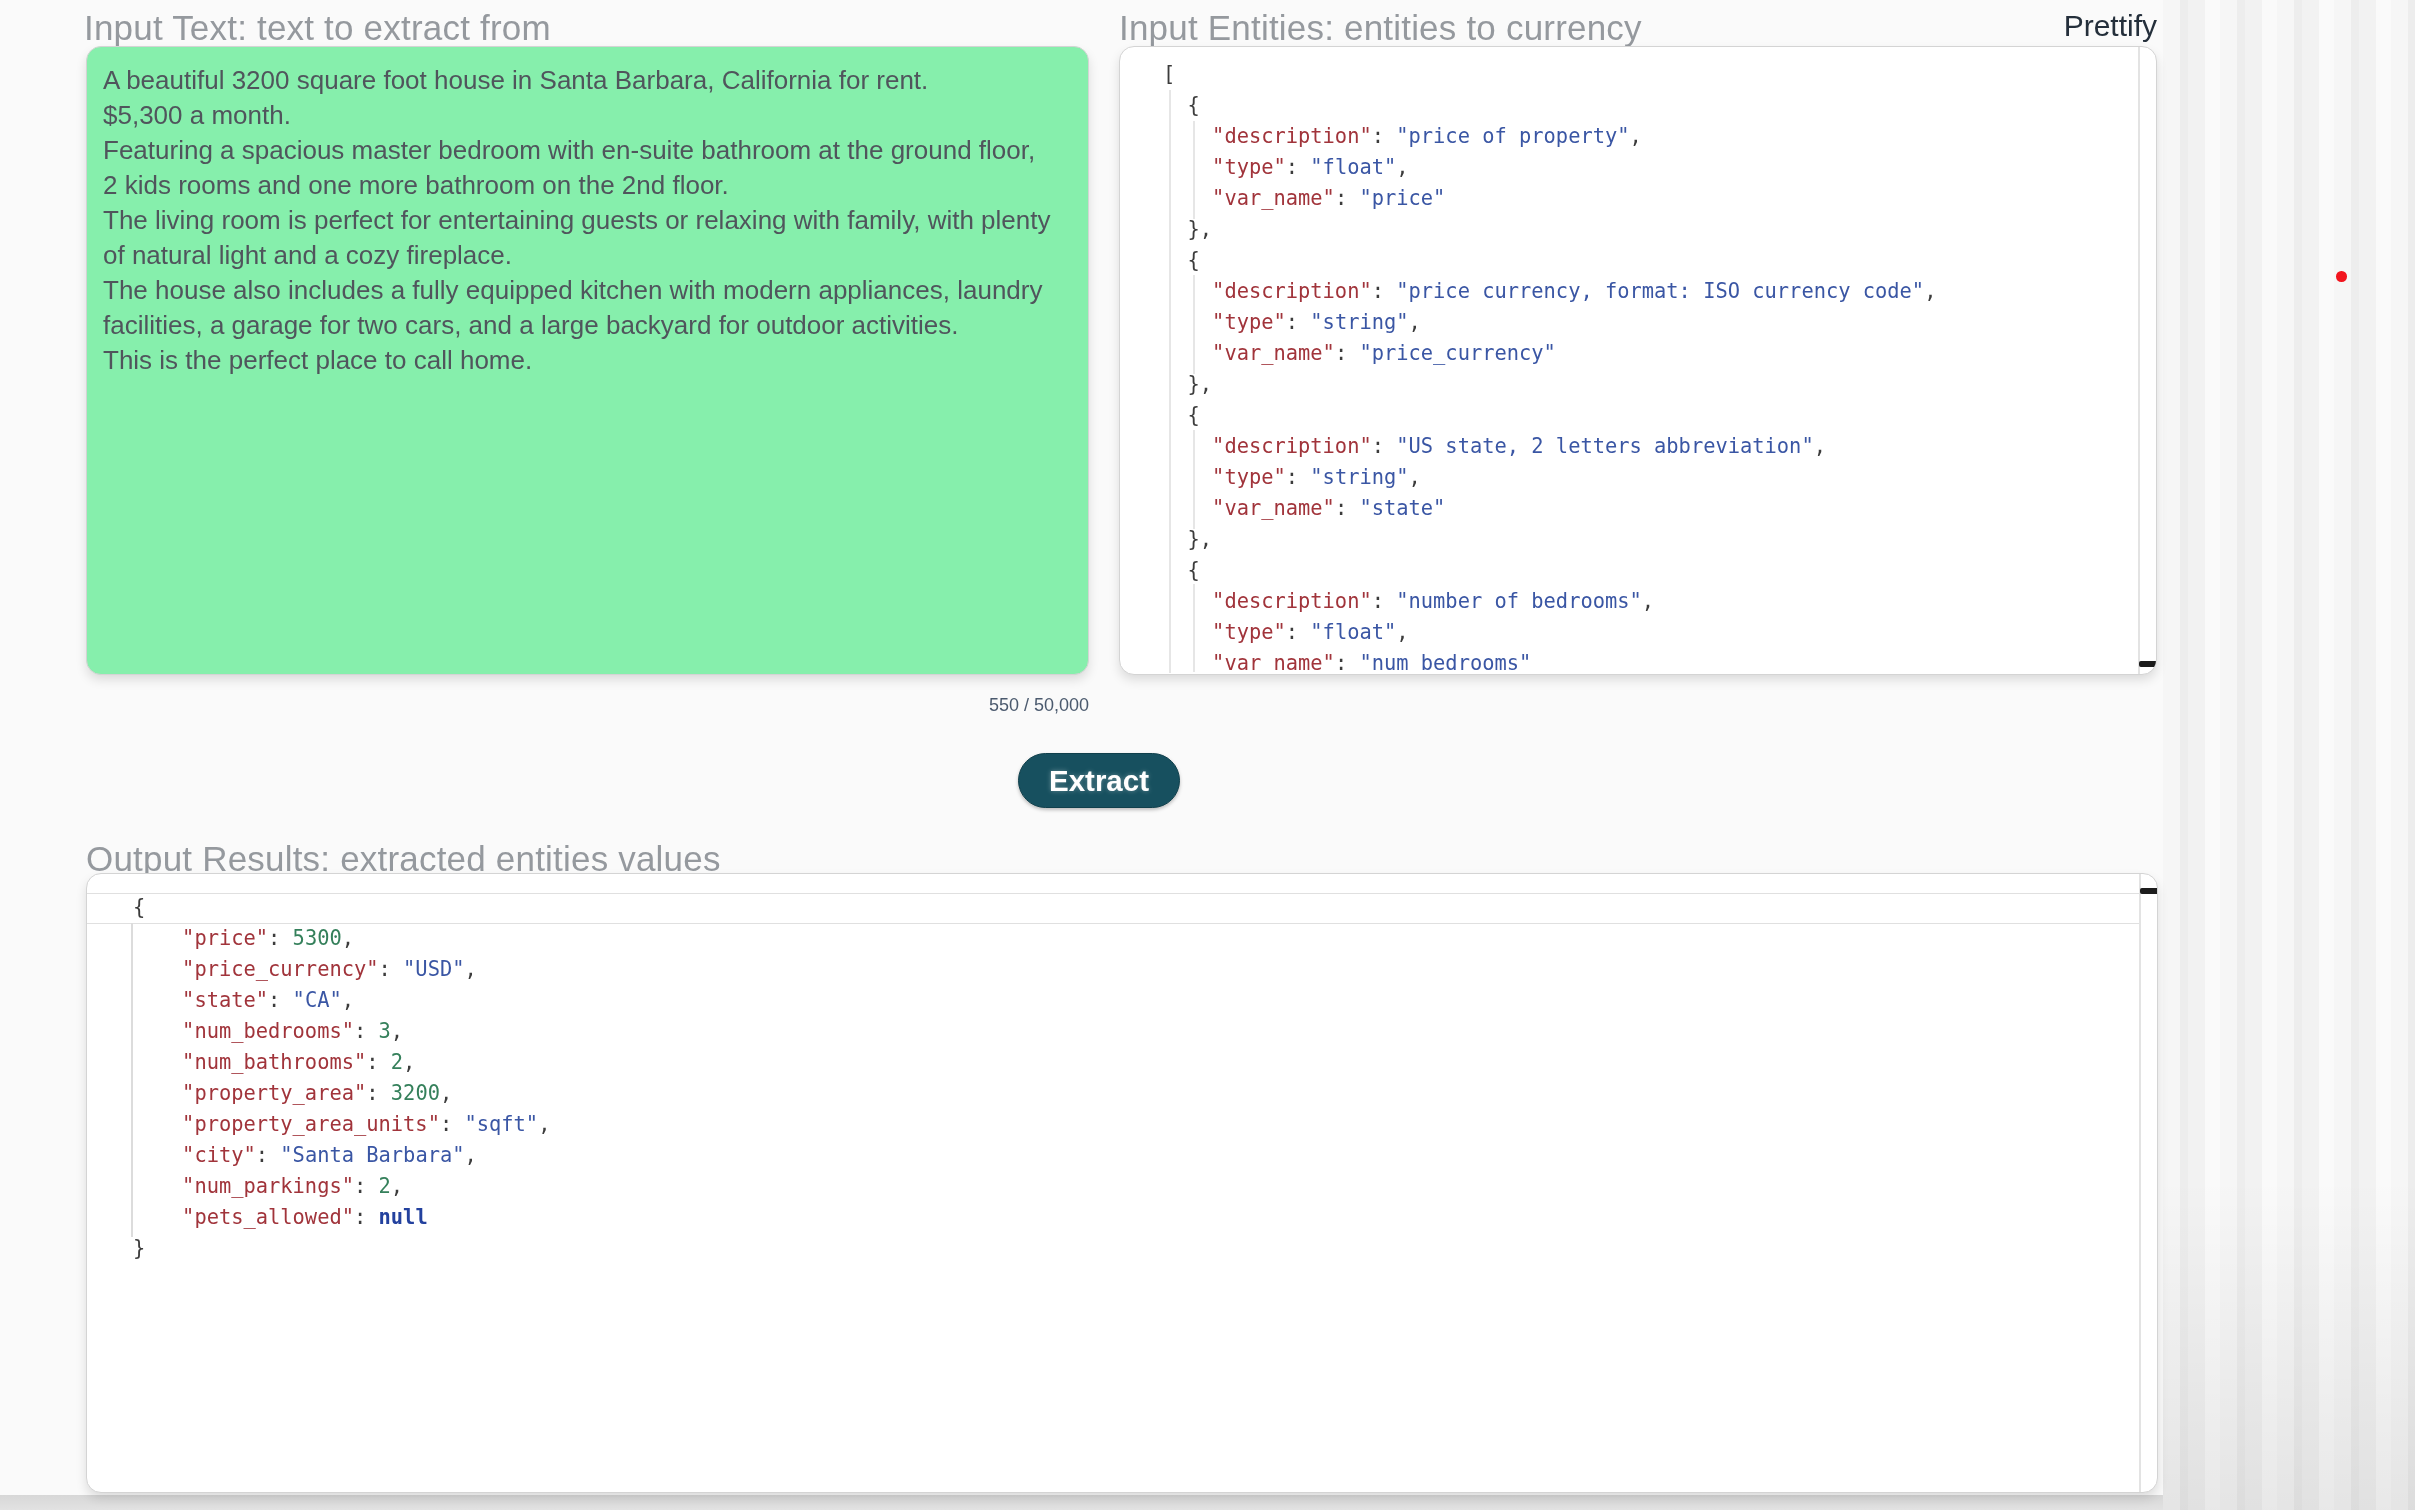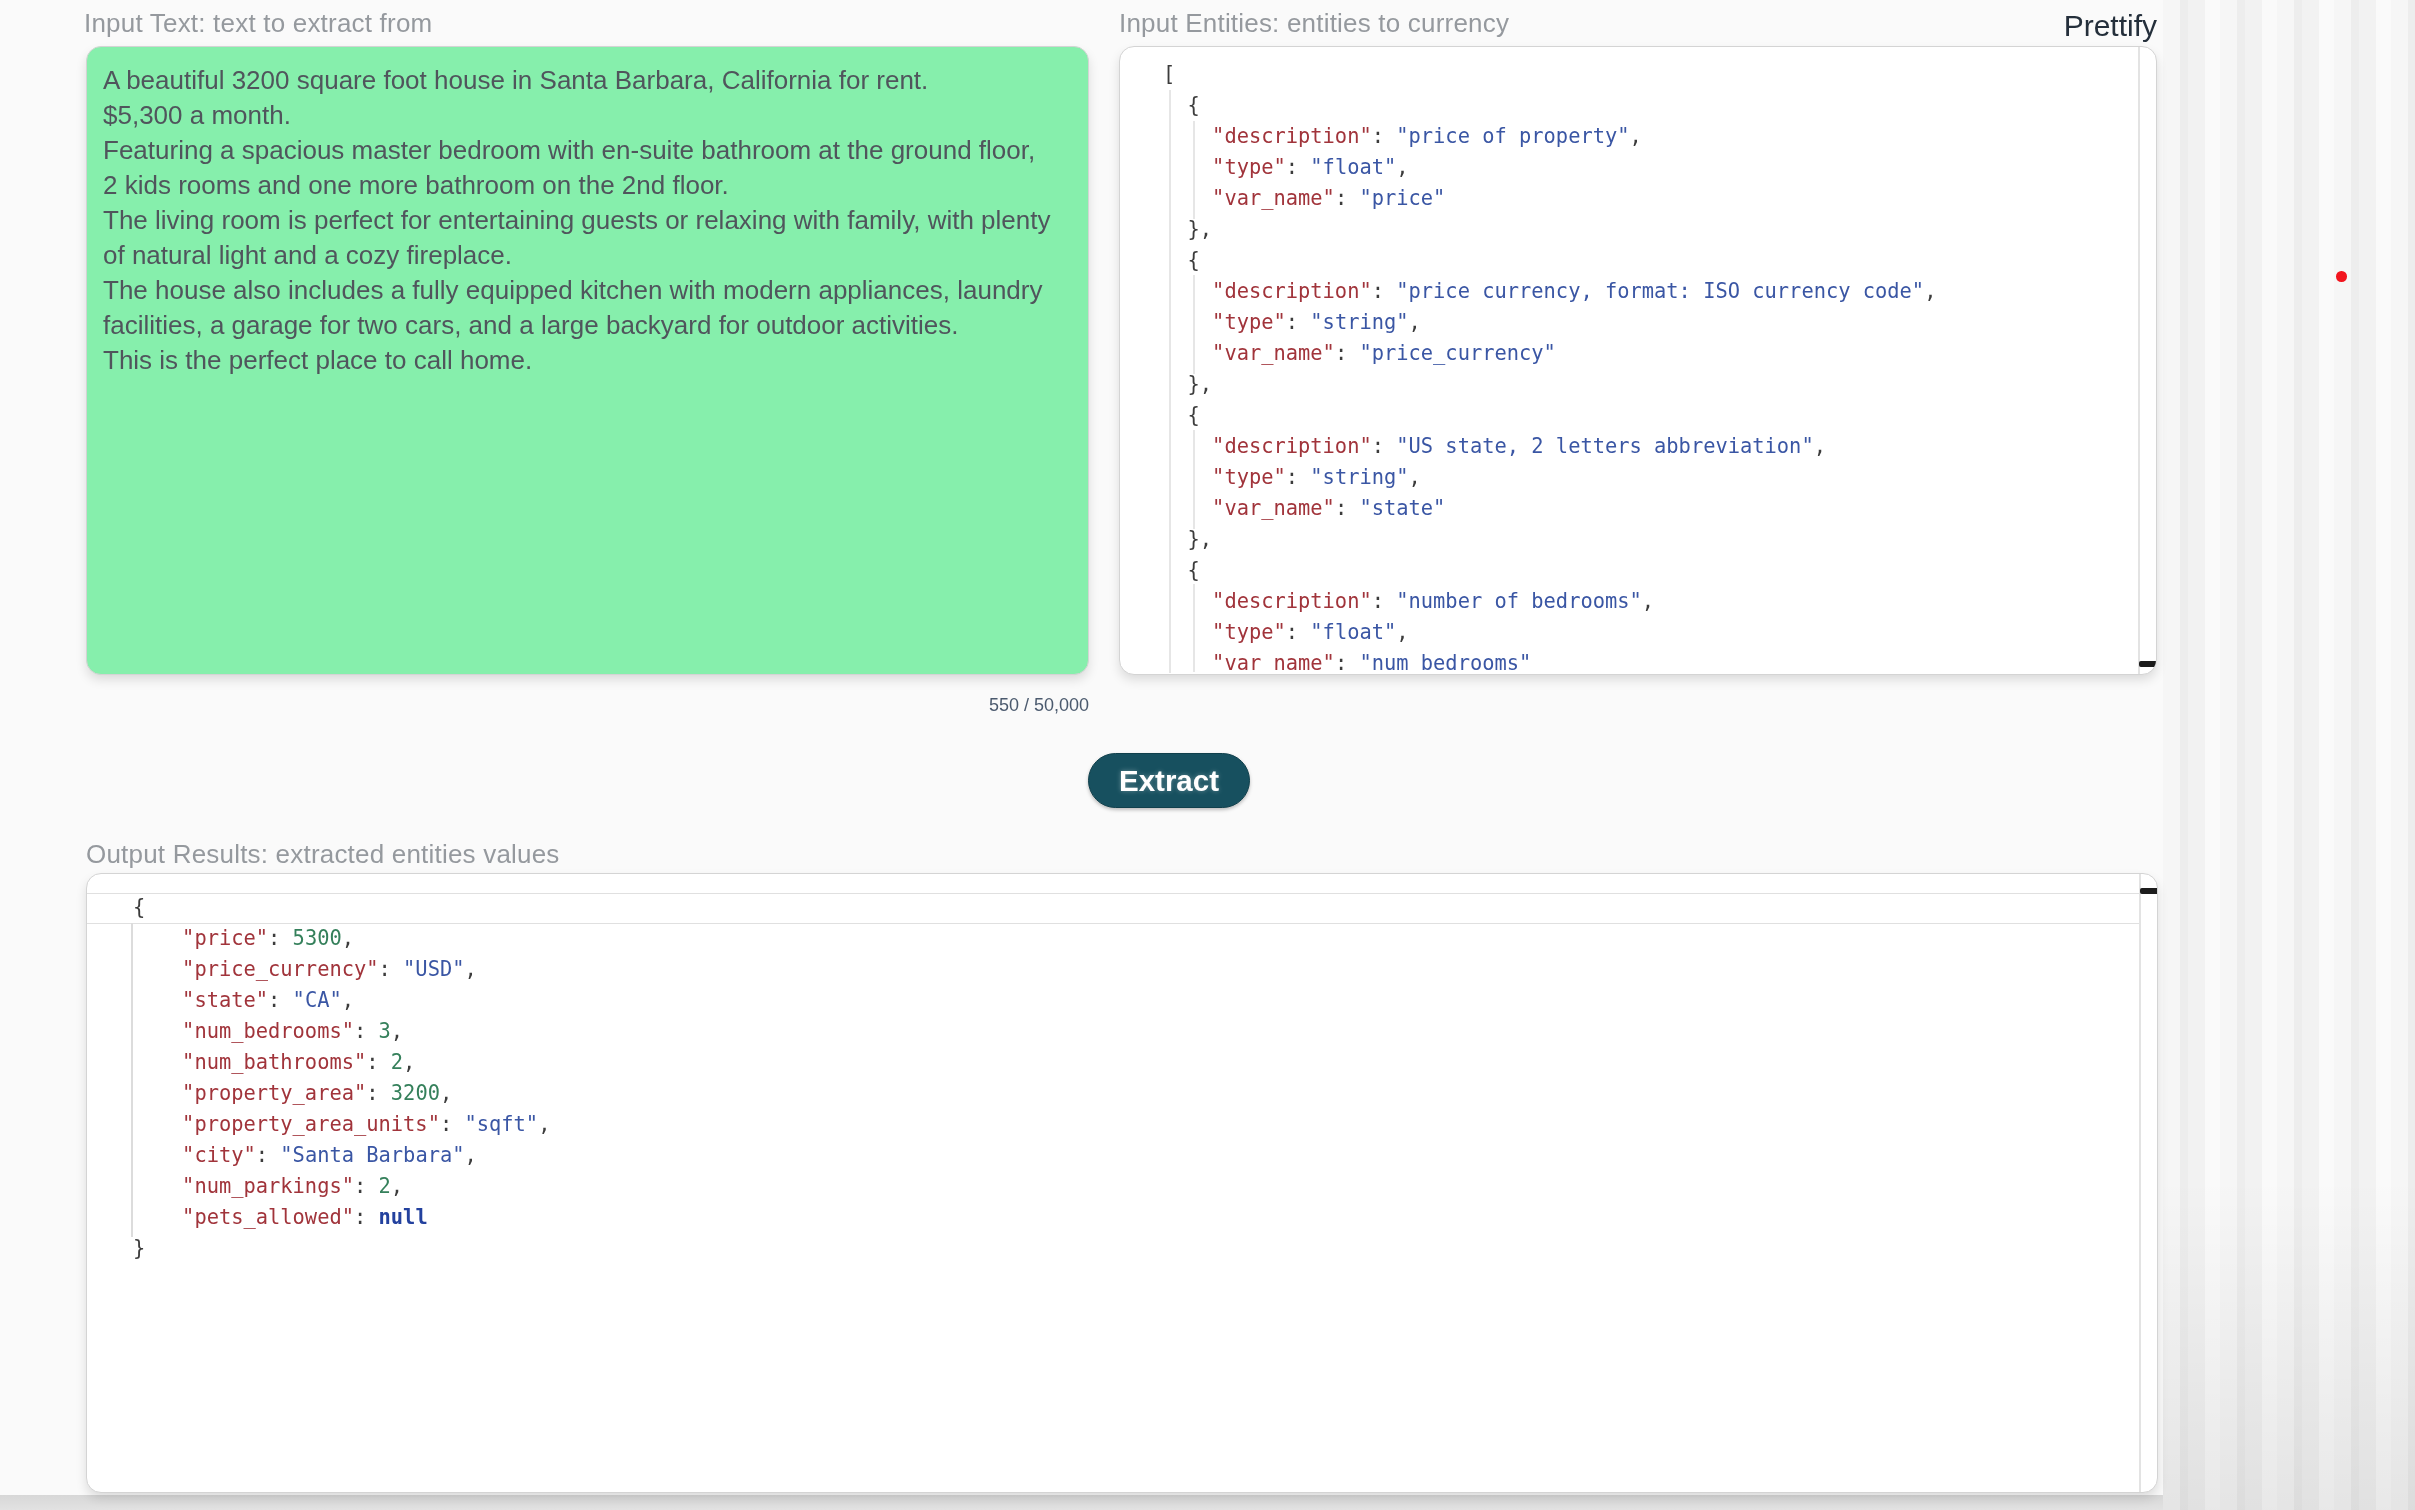--- a/index.html
+++ b/index.html
@@ -16,21 +16,21 @@
     background:
       linear-gradient(180deg, rgba(0,0,0,0) 78%, rgba(0,0,0,0.07) 100%),
       repeating-linear-gradient(90deg,#f6f6f6 0 17px,#ededed 17px 25px,#f2f2f2 25px 42px,#fafafa 42px 57px);
   }
   .bottom-strip{
     position:absolute;left:0;top:1495px;width:2163px;height:15px;
     background:linear-gradient(180deg,#d7d7d7,#e2e2e2);
   }
   .section-label{
     position:absolute;
-    font-size:26px;color:var(--c-label_gray);
+    font-size:35px;color:var(--c-label_gray);
     letter-spacing:0.2px;
   }
   .prettify{
     position:absolute;top:8.6px;right:259px;
     font-size:30px;color:var(--c-prettify);
     cursor:pointer;background:none;border:none;padding:0;
     font-family:"Liberation Sans", sans-serif;
   }
   .panel{
     position:absolute;
@@ -69,21 +69,21 @@
   .code .tnl{color:var(--c-json_null);font-weight:bold;}
   .vguide{position:absolute;width:1.9px;background:#e6e6e6;}
   .gutter-line{position:absolute;top:0;bottom:0;width:1.9px;background:#e3e3e3;}
   .hline{position:absolute;height:1.4px;background:#e0e0e0;}
   .sb-thumb{position:absolute;height:5.7px;background:#1c1c1c;border-radius:1.9px;}
   .counter{
     position:absolute;left:666px;top:695px;width:423px;
     text-align:right;font-size:18px;color:var(--c-counter);
   }
   .extract-btn{
-    position:absolute;left:1088px;top:753px;width:162px;height:55px;
+    position:absolute;left:1018px;top:753px;width:162px;height:55px;
     background:var(--c-accent_button);
     border:1.9px solid #10404c;border-radius:28.5px;
     color:#ffffff;font-size:29.5px;font-weight:bold;
     font-family:"Liberation Sans", sans-serif;
     text-shadow:0 0 4.8px rgba(255,255,255,0.35);
     cursor:pointer;
     display:flex;align-items:center;justify-content:center;
     box-shadow:0 1.9px 3.8px rgba(0,0,0,0.25);
   }
   .red-dot{

